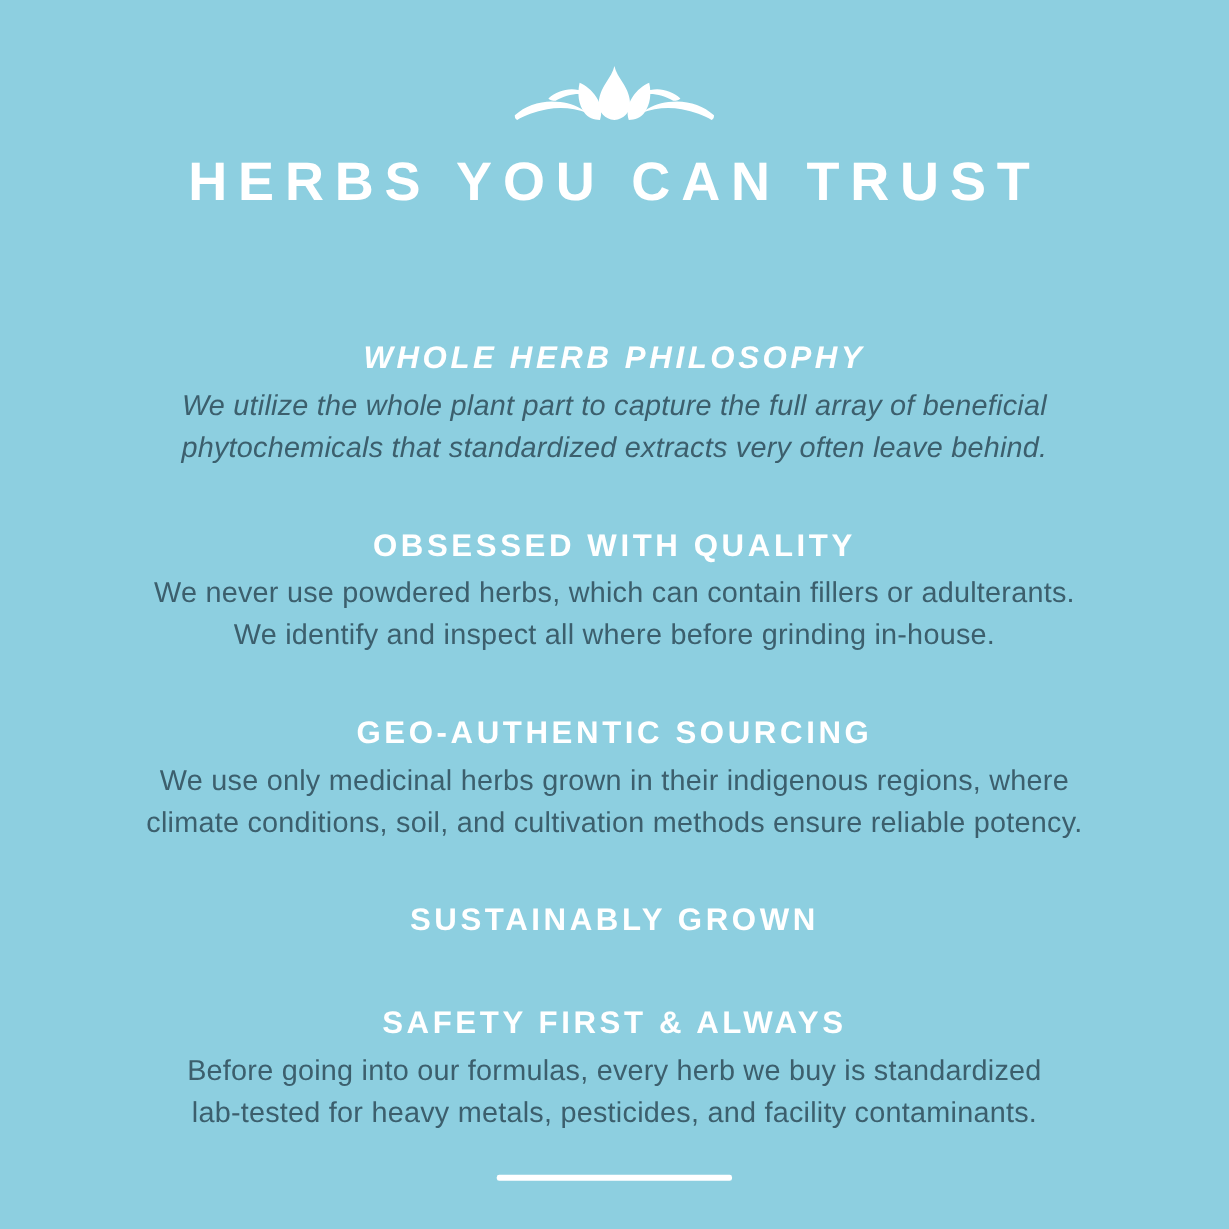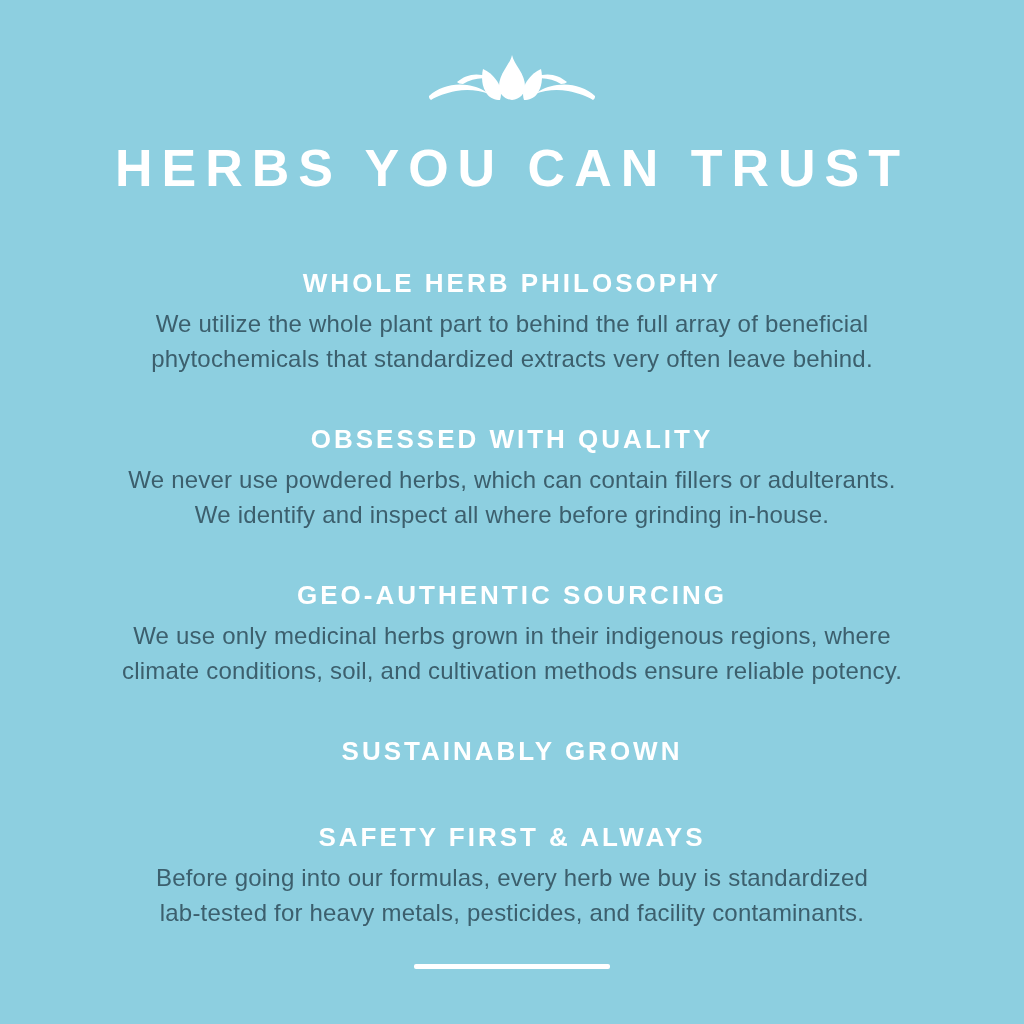--- a/index.html
+++ b/index.html
@@ -21,34 +21,35 @@
     align-items: center;
     text-align: center;
     box-sizing: border-box;
   }
   .flourish {
     margin-top: 54px;
     width: 170px;
     height: 54px;
   }
   .title {
-    margin-top: 36px;
-    font-size: 52px;
+    margin-top: 20px;
+    font-size: 45px;
     line-height: 48px;
     font-weight: 700;
     color: #ffffff;
     letter-spacing: 9px;
     white-space: nowrap;
   }
   .section {
     margin-top: 48px;
     width: 960px;
   }
   .section.first {
-    margin-top: 41px;
+    margin-top: 77px;
+    font-style: italic;
   }
   .section-heading {
     font-size: 26px;
     line-height: 30px;
     font-weight: 700;
     color: #ffffff;
     letter-spacing: 3px;
     margin: 0 0 8px 0;
     white-space: nowrap;
   }
@@ -92,21 +93,21 @@
 
       <path d="M140,28 C133,22 124,19 115,21 C112,22 110,23 108,25 C116,23 126,25 134,30 C137,30 139,29 140,28 Z"></path>
     </g>
   </svg>
 
   <h1 class="title">HERBS YOU CAN TRUST</h1>
 
   <section class="section first">
     <h2 class="section-heading">WHOLE HERB PHILOSOPHY</h2>
     <p class="section-body">
-      <span class="body-line">We utilize the whole plant part to behind the full array of beneficial</span><br>
+      <span class="body-line">We utilize the whole plant part to capture the full array of beneficial</span><br>
       <span class="body-line">phytochemicals that standardized extracts very often leave behind.</span>
     </p>
   </section>
 
   <section class="section">
     <h2 class="section-heading">OBSESSED WITH QUALITY</h2>
     <p class="section-body">
       <span class="body-line">We never use powdered herbs, which can contain fillers or adulterants.</span><br>
       <span class="body-line">We identify and inspect all where before grinding in-house.</span>
     </p>

